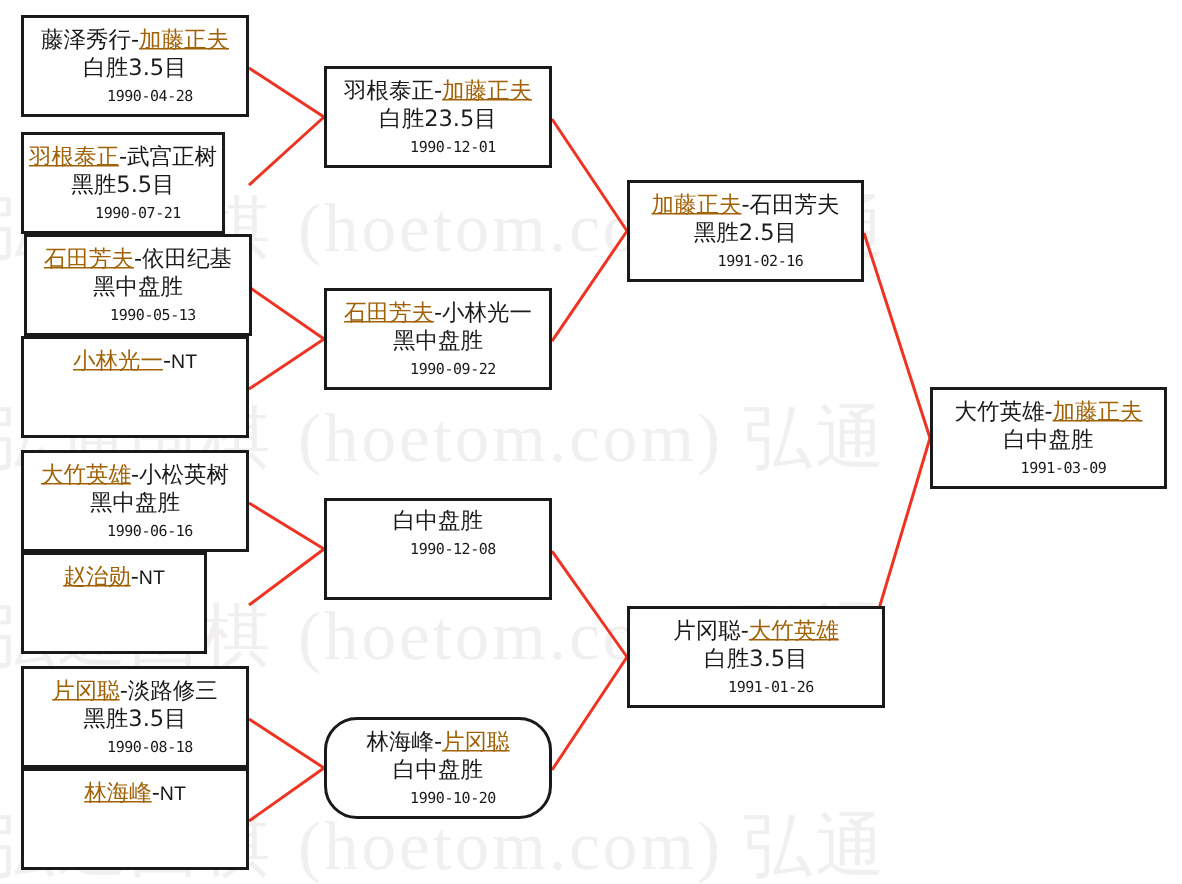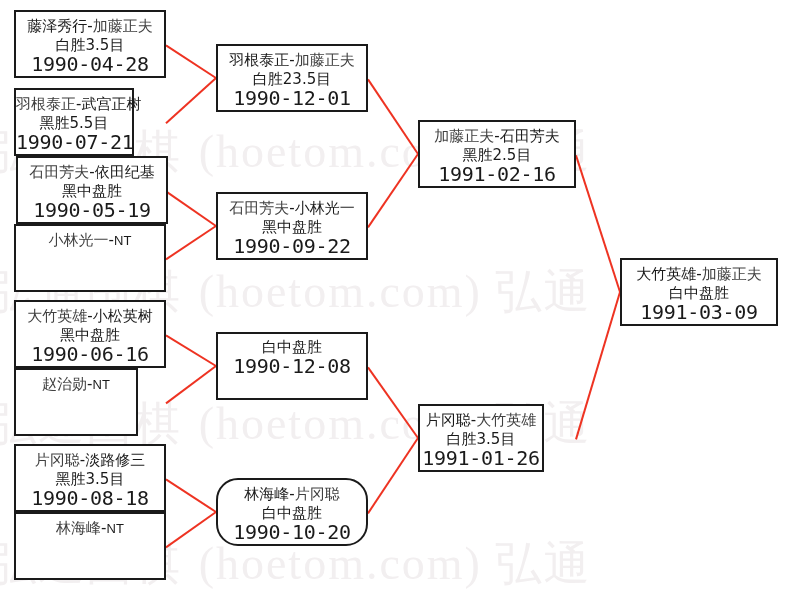--- a/index.html
+++ b/index.html
@@ -62,43 +62,45 @@
     color: #111111;
     padding-top: 4px;
   }
   .m-players {
     font-size: 15px;
     line-height: 20px;
     white-space: nowrap;
     color: #1a1a1a;
   }
   .m-players .winner {
-    color: #404040;
+    color: #a16207;
+    text-decoration: underline;
   }
   .m-players .dash {
     color: #1a1a1a;
   }
   .m-players .tag {
     font-size: 13px;
     color: #1a1a1a;
     font-family: Liberation Sans, sans-serif;
   }
   .m-result {
     font-size: 15px;
     line-height: 19px;
     color: #1a1a1a;
     white-space: nowrap;
   }
   .m-date {
-    font-size: 20px;
+    font-size: 10px;
     line-height: 19px;
     color: #1a1a1a;
     font-family: "DejaVu Sans Mono", "Liberation Mono", monospace;
     letter-spacing: -0.3px;
     white-space: nowrap;
+    margin-left: 20px;
   }
   .m-result:empty, .m-date:empty { display: none; }
 </style>
 </head>
 <body>
 
 <div id="stage">
 
   <div id="watermark-layer">
       <div class="wm-row" style="top: 128px; left: -10px;"><span>弘通围棋 </span><span class="wm-en">(hoetom.com) </span><span>弘通</span></div>
@@ -123,29 +125,29 @@
       <line x1="576" y1="155.36" x2="620" y2="292" stroke="#ee3322" stroke-width="2"></line>
       <line x1="576" y1="439.36" x2="620" y2="292" stroke="#ee3322" stroke-width="2"></line>
     </svg>
 
   <div id="boxes">
       <div class="match-box" id="box-r1m1" style="left: 14px; top: 10px; width: 152px; height: 68px;">
         <div class="m-players"><span>藤泽秀行</span><span class="dash">-</span><span class="winner">加藤正夫</span></div>
         <div class="m-result">白胜3.5目</div>
         <div class="m-date">1990-04-28</div>
       </div>
-      <div class="match-box" id="box-r1m2" style="left: 14px; top: 88px; width: 120px; height: 68px;">
+      <div class="match-box" id="box-r1m2" style="left: 14px; top: 88px; width: 136px; height: 68px;">
         <div class="m-players"><span class="winner">羽根泰正</span><span class="dash">-</span><span>武宫正树</span></div>
         <div class="m-result">黑胜5.5目</div>
         <div class="m-date">1990-07-21</div>
       </div>
       <div class="match-box" id="box-r1m3" style="left: 16px; top: 156px; width: 152px; height: 68px;">
         <div class="m-players"><span class="winner">石田芳夫</span><span class="dash">-</span><span>依田纪基</span></div>
         <div class="m-result">黑中盘胜</div>
-        <div class="m-date">1990-05-19</div>
+        <div class="m-date">1990-05-13</div>
       </div>
       <div class="match-box" id="box-r1m4" style="left: 14px; top: 224px; width: 152px; height: 68px;">
         <div class="m-players"><span class="winner">小林光一</span><span class="dash">-</span><span class="tag">NT</span></div>
       </div>
       <div class="match-box" id="box-r1m5" style="left: 14px; top: 300px; width: 152px; height: 68px;">
         <div class="m-players"><span class="winner">大竹英雄</span><span class="dash">-</span><span>小松英树</span></div>
         <div class="m-result">黑中盘胜</div>
         <div class="m-date">1990-06-16</div>
       </div>
       <div class="match-box" id="box-r1m6" style="left: 14px; top: 368px; width: 124px; height: 68px;">
@@ -176,21 +178,21 @@
       <div class="match-box" id="box-r2m4" style="left: 216px; top: 478px; width: 152px; height: 68px; border-radius: 22px;">
         <div class="m-players"><span>林海峰</span><span class="dash">-</span><span class="winner">片冈聪</span></div>
         <div class="m-result">白中盘胜</div>
         <div class="m-date">1990-10-20</div>
       </div>
       <div class="match-box" id="box-sf1" style="left: 418px; top: 120px; width: 158px; height: 68px;">
         <div class="m-players"><span class="winner">加藤正夫</span><span class="dash">-</span><span>石田芳夫</span></div>
         <div class="m-result">黑胜2.5目</div>
         <div class="m-date">1991-02-16</div>
       </div>
-      <div class="match-box" id="box-sf2" style="left: 418px; top: 404px; width: 126px; height: 68px;">
+      <div class="match-box" id="box-sf2" style="left: 418px; top: 404px; width: 172px; height: 68px;">
         <div class="m-players"><span>片冈聪</span><span class="dash">-</span><span class="winner">大竹英雄</span></div>
         <div class="m-result">白胜3.5目</div>
         <div class="m-date">1991-01-26</div>
       </div>
       <div class="match-box" id="box-f1" style="left: 620px; top: 258px; width: 158px; height: 68px;">
         <div class="m-players"><span>大竹英雄</span><span class="dash">-</span><span class="winner">加藤正夫</span></div>
         <div class="m-result">白中盘胜</div>
         <div class="m-date">1991-03-09</div>
       </div>
     </div>

